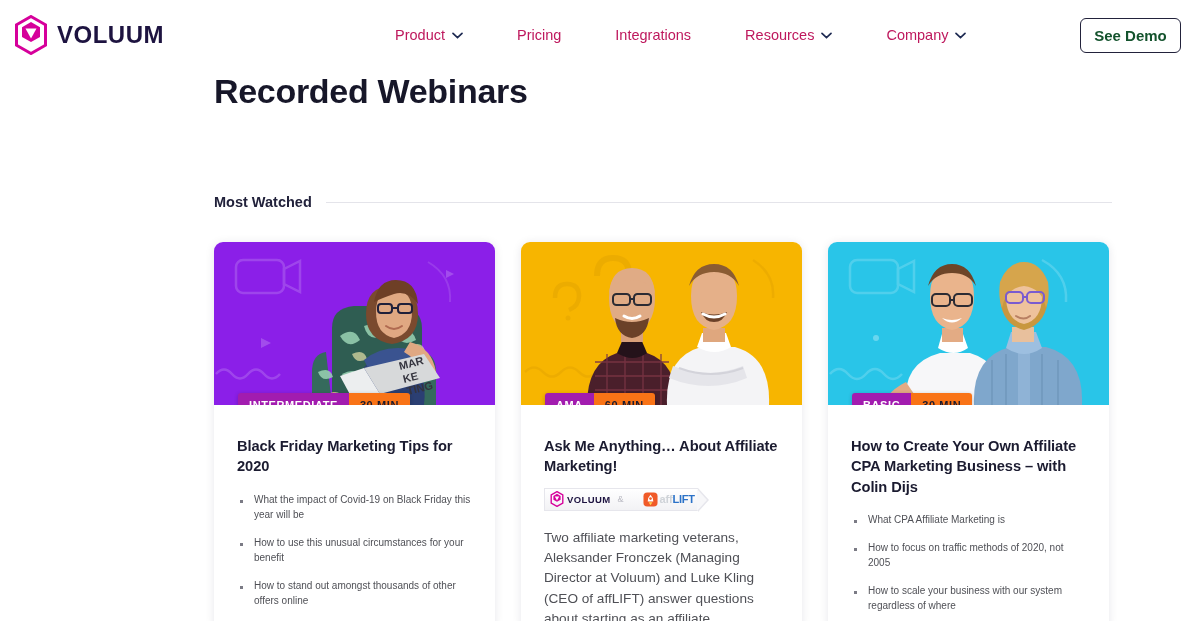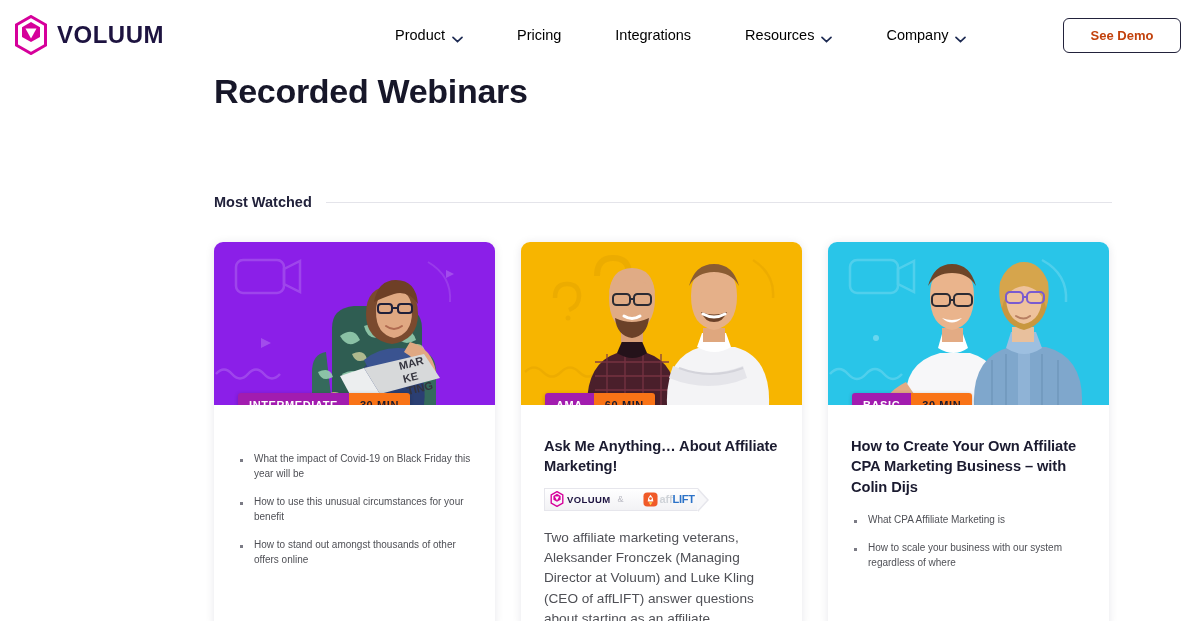--- a/index.html
+++ b/index.html
@@ -24,35 +24,35 @@
   .brand-text{
     font-size:24px; font-weight:bold; letter-spacing:0.5px;
     color:#1d1340;
   }
 
   .nav{
     position:absolute; left:395px; top:0; height:70px;
     display:flex; align-items:center; gap:0;
   }
   .nav-item{
-    display:flex; align-items:flex-end; gap:7px;
-    font-size:14.5px; color:#000000; cursor:pointer;
+    display:flex; align-items:center; gap:7px;
+    font-size:14.5px; color:#be185d; cursor:pointer;
     padding:0 0; margin-right:54px; white-space:nowrap;
   }
   .nav-item:last-child{ margin-right:0; }
   .chev{ display:inline-block; width:11px; height:7px; }
 
   .demo-btn{
     position:absolute; right:12px; top:18px;
-    width:118px; height:35px;
+    width:101px; height:35px;
     border:1.4px solid #22223b;
     border-radius:6px;
     background:#fff;
     font-family:"Liberation Sans", sans-serif;
-    font-size:13px; font-weight:bold; color:#c2410c;
+    font-size:15px; font-weight:bold; color:#14532d;
     cursor:pointer;
   }
 
   
   .page-title{
     position:absolute; left:214px; top:72px;
     font-size:34px; font-weight:bold; letter-spacing:-0.3px;
     color:#171729;
   }
 
@@ -269,20 +269,21 @@
           <text x="190" y="141" font-family="Liberation Sans, sans-serif" font-size="11" font-weight="bold" fill="#34343e" transform="rotate(-14 190 141)">KE</text>
           <text x="194" y="153" font-family="Liberation Sans, sans-serif" font-size="11" font-weight="bold" fill="#34343e" transform="rotate(-14 194 153)">TING</text>
         </g>
       </svg>
       <div class="badges">
         <span class="badge-level">INTERMEDIATE</span>
         <span class="badge-time">30 MIN</span>
       </div>
     </div>
     <div class="card-body">
+      <div class="card-title">Black Friday Marketing Tips for 2020</div>
       <ul class="card-list">
         <li>What the impact of Covid-19 on Black Friday this year will be</li>
         <li>How to use this unusual circumstances for your benefit</li>
         <li>How to stand out amongst thousands of other offers online</li>
       </ul>
     </div>
   </div>
 
   <div class="card">
     <div class="card-media">
@@ -416,18 +417,19 @@
       </svg>
       <div class="badges">
         <span class="badge-level">BASIC</span>
         <span class="badge-time">30 MIN</span>
       </div>
     </div>
     <div class="card-body">
       <div class="card-title">How to Create Your Own Affiliate CPA Marketing Business – with Colin Dijs</div>
       <ul class="card-list">
         <li>What CPA Affiliate Marketing is</li>
+        <li>How to focus on traffic methods of 2020, not 2005</li>
         <li>How to scale your business with our system regardless of where</li>
       </ul>
     </div>
   </div>
 
 </div>
 
 </body></html>

